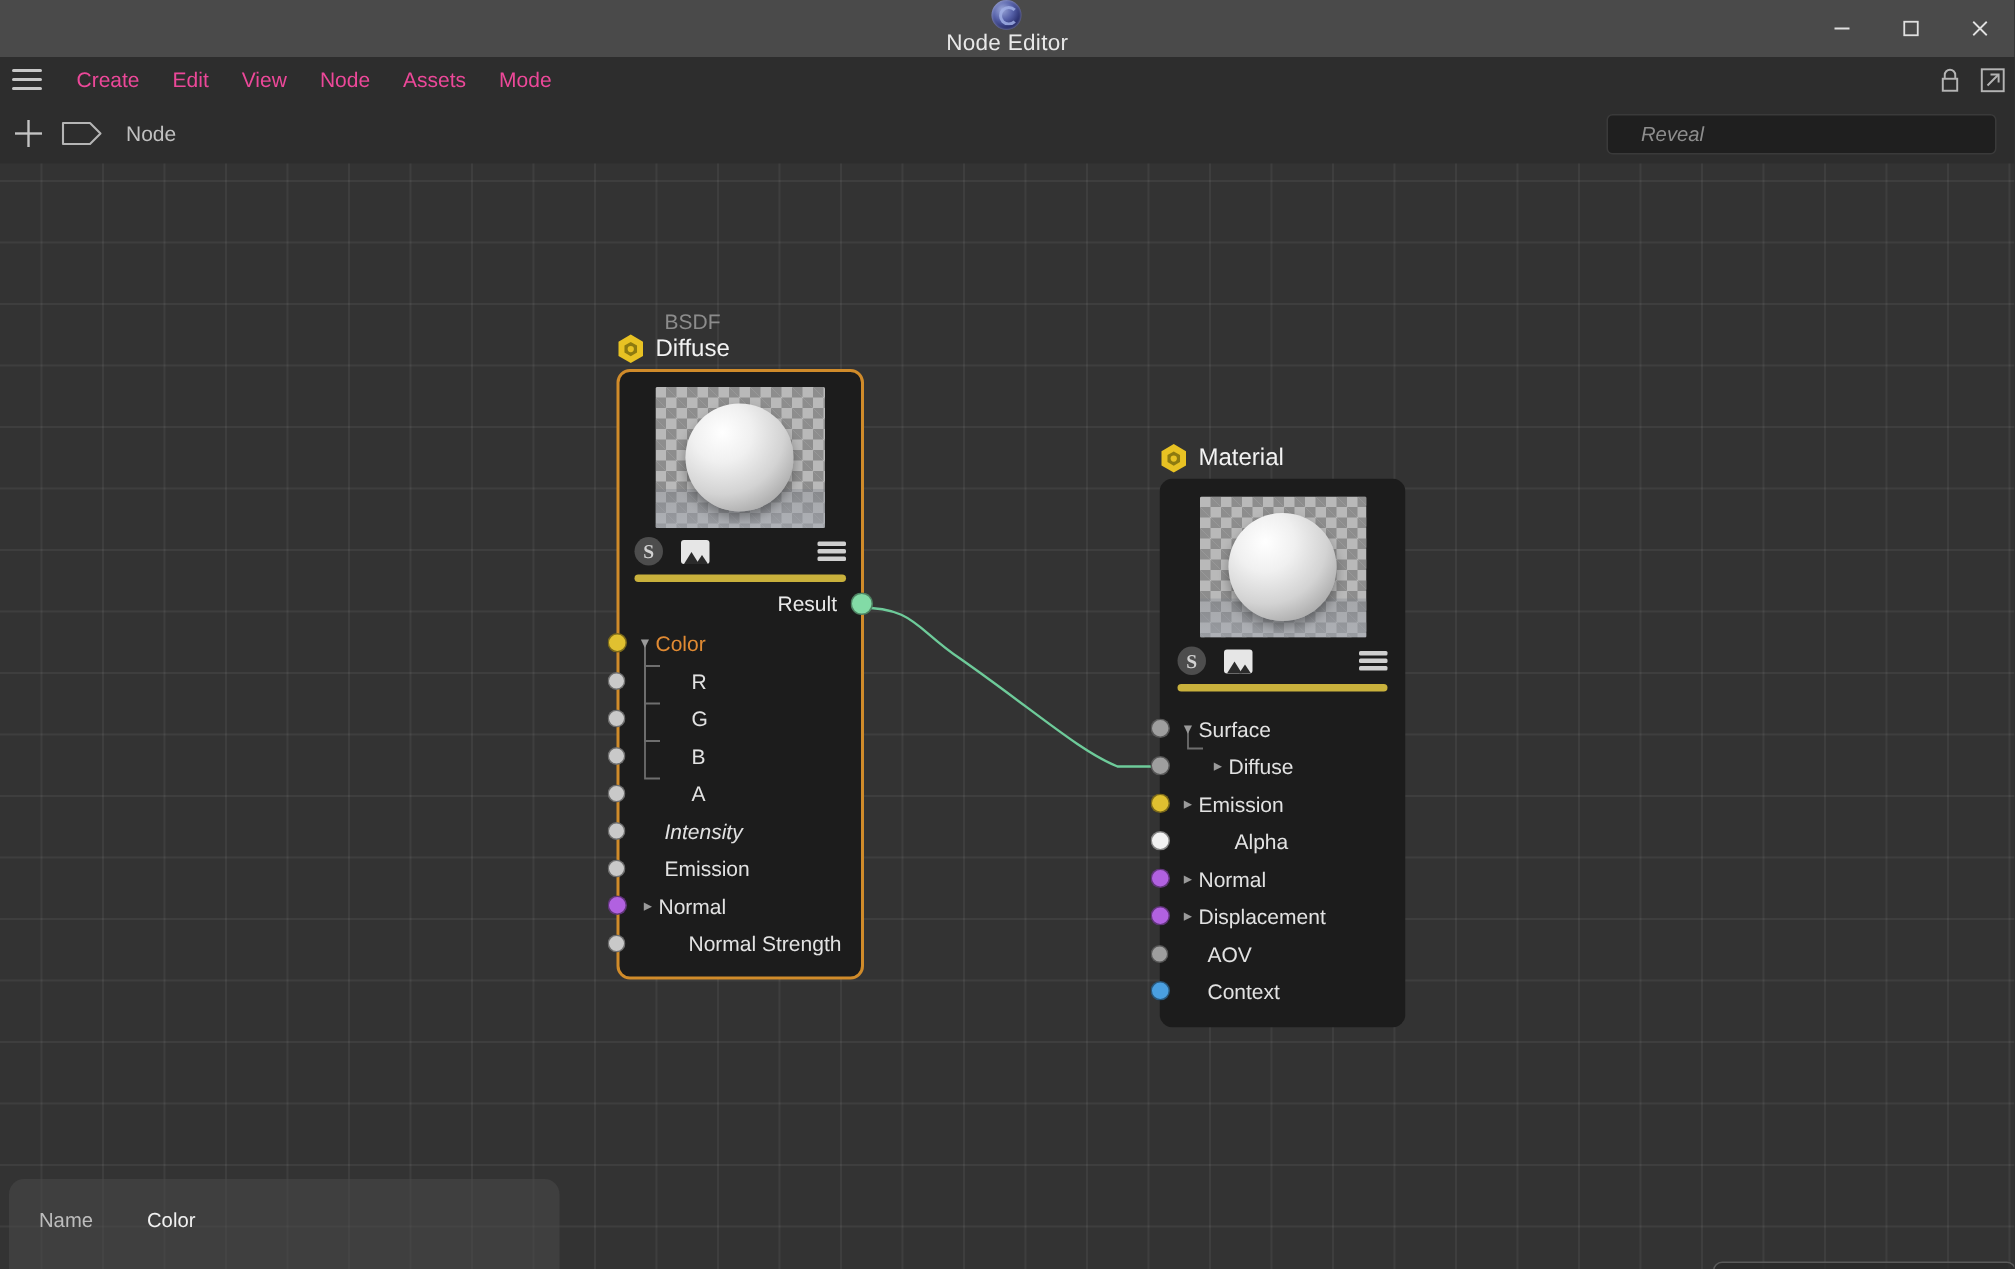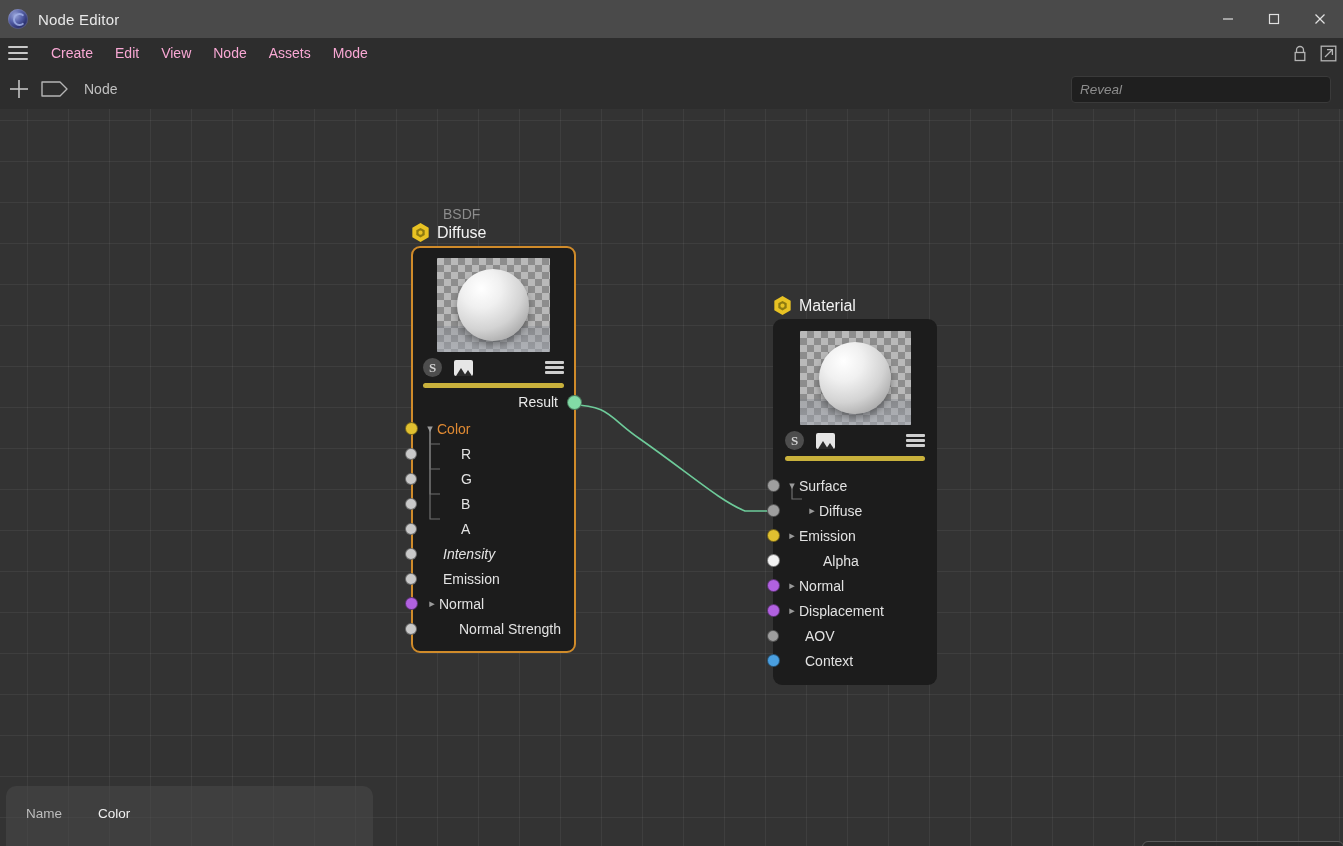--- a/index.html
+++ b/index.html
@@ -14,21 +14,21 @@
     position: relative;
     width: 1343px; height: 846px;
     overflow: hidden;
   }
 
   
   .titlebar {
     position: absolute; top: 0; left: 0;
     width: 1343px; height: 38px;
     background: #4a4a4a;
-    display: flex; align-items: center;
+    display: flex; align-items: center; flex-direction: column;
   }
   .app-logo {
     width: 20px; height: 20px;
     margin-left: 8px; margin-right: 10px;
     border-radius: 50%;
     background:
       radial-gradient(circle at 36% 32%, #9aa6d8 0%, #5560a8 38%, #2b3170 66%, #1a1d45 100%);
     box-shadow: inset 0 0 2px rgba(255,255,255,.5);
     position: relative;
     flex: 0 0 auto;
@@ -64,21 +64,21 @@
     background: #2d2d2d;
     display: flex; align-items: center;
   }
   .burger {
     width: 20px; height: 14px;
     margin-left: 8px; margin-right: 12px;
     display:flex; flex-direction:column; justify-content:space-between;
   }
   .burger i { display:block; height:2px; background:#c8c8c8; border-radius:1px; }
   .menu-item {
-    color: #f9a8d4;
+    color: #ec4899;
     font-size: 14px;
     padding: 0 11px;
     line-height: 30px;
     white-space: nowrap;
   }
   .menubar-right {
     position:absolute; right: 6px; top: 0; height: 30px;
     display:flex; align-items:center; gap: 10px;
   }
   .mb-icon { width:18px; height:18px; color:#b4b4b4; display:flex; align-items:center; justify-content:center; }
@@ -97,21 +97,21 @@
   }
   .reveal-field {
     position:absolute; right: 12px; top: 8px;
     width: 258px; height: 25px;
     background:#1f1f1f;
     border:1px solid #3a3a3a;
     border-radius:4px;
     display:flex; align-items:center;
   }
   .reveal-field span {
-    color:#8d8d8d; font-style: italic; font-size:13.5px; padding-left:8px;
+    color:#8d8d8d; font-style: italic; font-size:13.5px; padding-left:22px;
   }
 
   
   .canvas {
     position:absolute; top:109px; left:0;
     width:1343px; height:737px;
     background-color:#333333;
     background-image:
       linear-gradient(to right, rgba(255,255,255,.055) 1px, transparent 1px),
       linear-gradient(to bottom, rgba(255,255,255,.055) 1px, transparent 1px);

